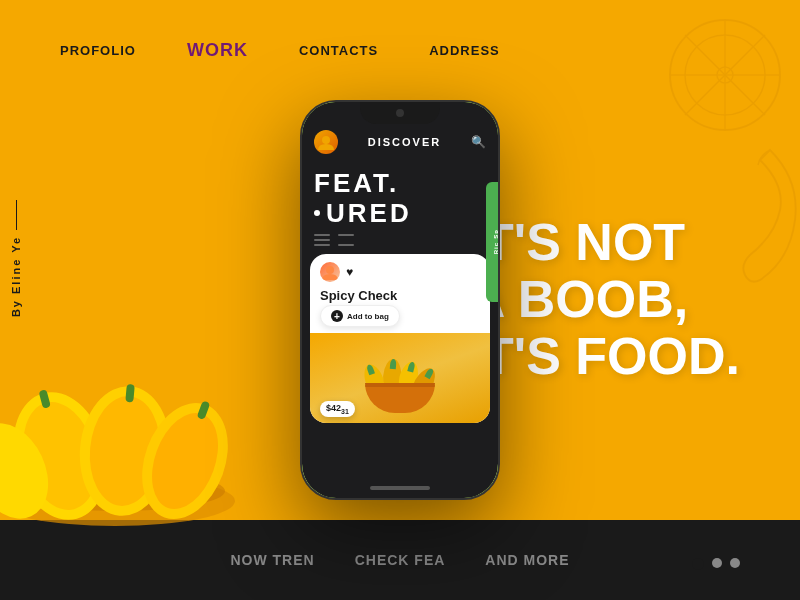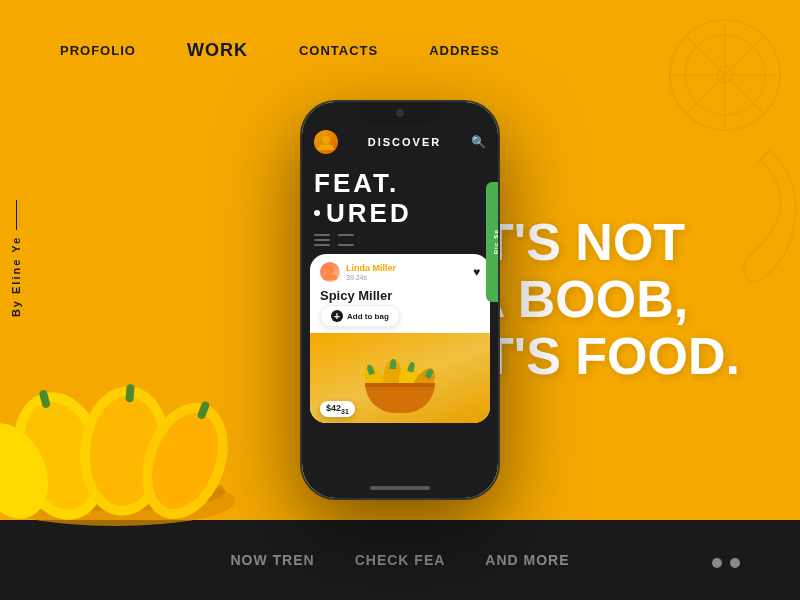--- a/index.html
+++ b/index.html
@@ -39,21 +39,21 @@
       letter-spacing: 1px;
       color: #1a1a1a;
       text-transform: uppercase;
       cursor: pointer;
       text-decoration: none;
     }
 
     .nav-item.active {
       font-size: 18px;
       font-weight: 800;
-      color: #0f172a;
+      color: #701a75;
     }
 
     .vertical-text-wrapper {
       position: absolute;
       left: 10px;
       top: 200px;
       display: flex;
       flex-direction: column;
       align-items: center;
       gap: 6px;
@@ -602,27 +602,23 @@
         </div>
 
         <div class="app-card">
           <div class="card-user-row">
             <div class="card-user-avatar">
               <svg width="20" height="20" viewBox="0 0 20 20">
                 <circle cx="10" cy="8" r="4" fill="#ff8844"></circle>
                 <path d="M2 18 Q2 12 10 12 Q18 12 18 18" fill="#ff8844"></path>
               </svg>
             </div>
-            <div class="card-user-info">
-              <div class="card-user-name">Linda Miller</div>
-              <div class="card-user-rating">39 24s</div>
-            </div>
             <span class="card-heart">♥</span>
           </div>
-          <div class="card-product-name">Spicy Miller</div>
+          <div class="card-product-name">Spicy Check</div>
           <div class="card-add-btn">
             <div class="card-add-plus">+</div>
             <span>Add to bag</span>
           </div>
           <div class="card-image">
 
             <div class="pepper-bowl">
               <div class="pepper">
                   <div class="pepper-green"></div>
                 </div>

